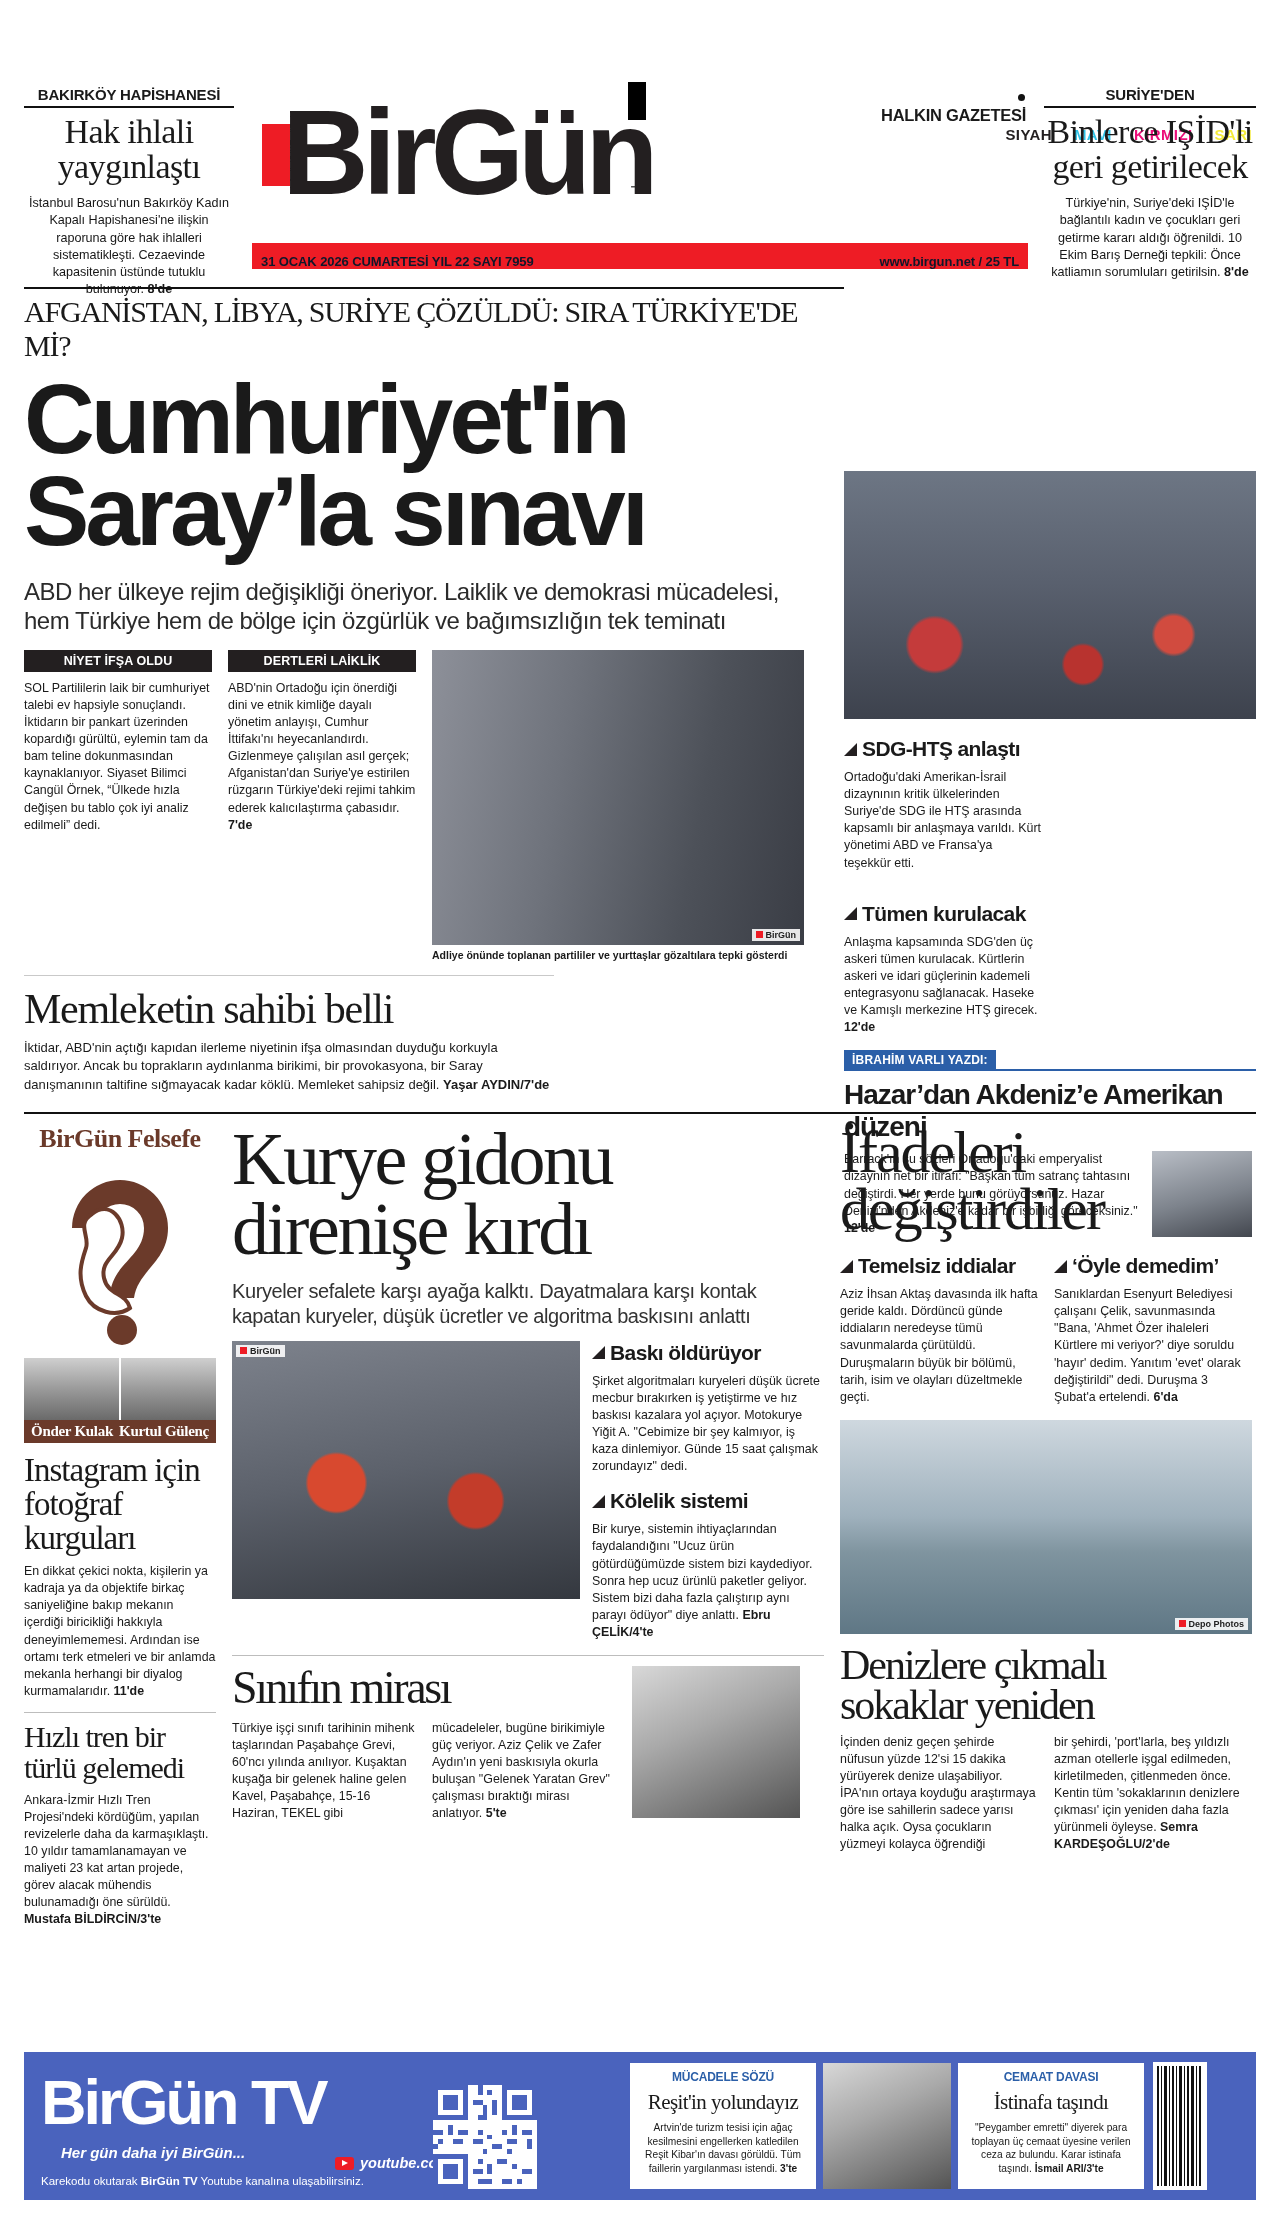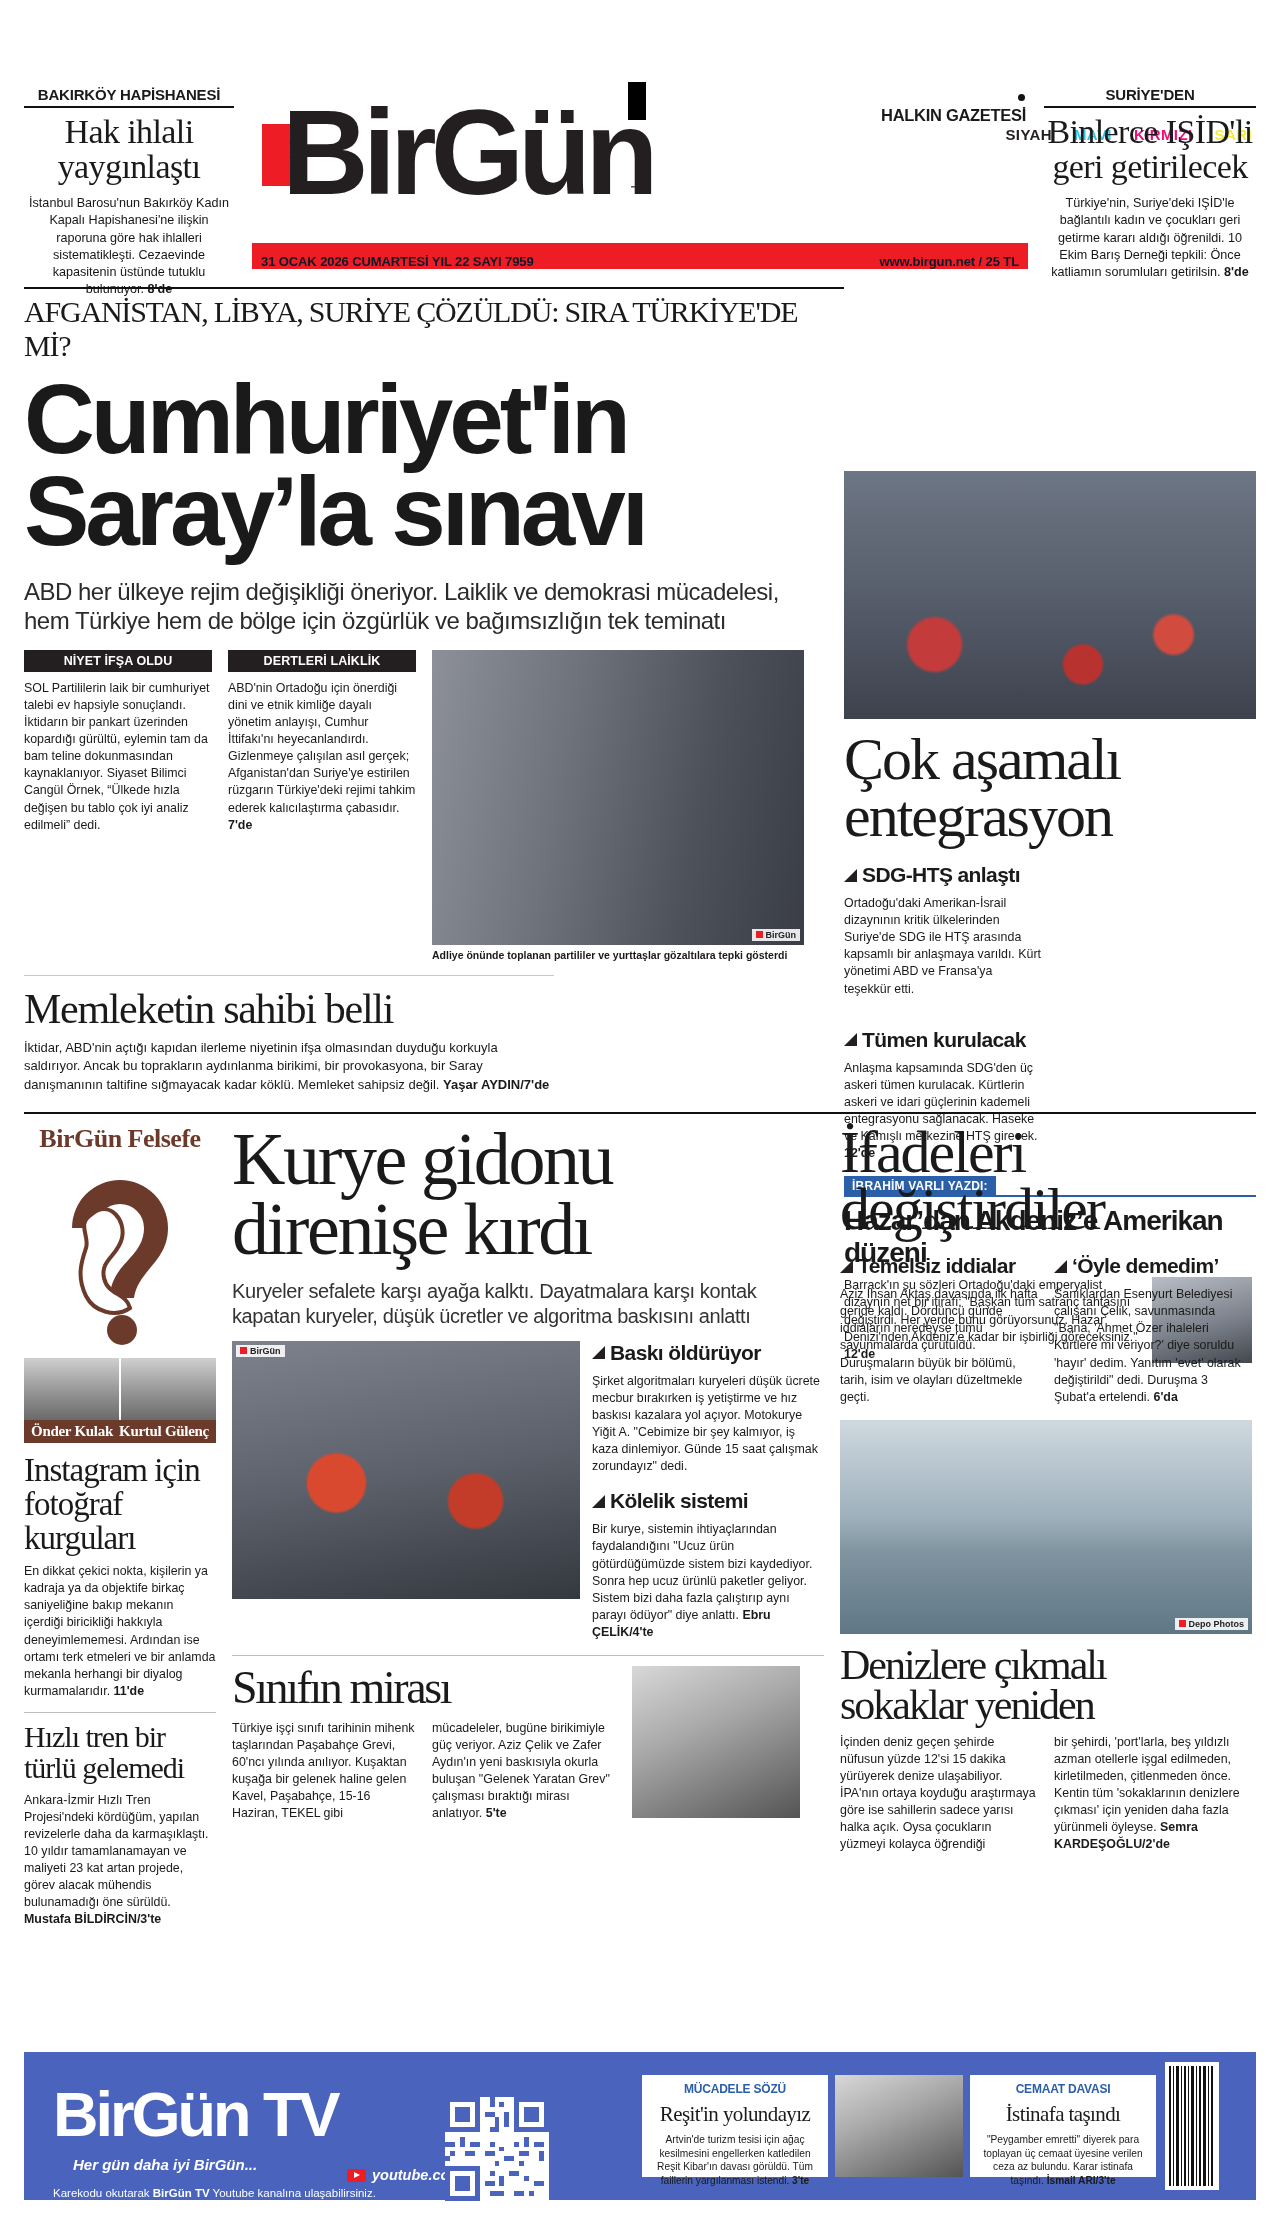--- a/index.html
+++ b/index.html
@@ -133,21 +133,21 @@
   .small-body { font-size:12.4px; line-height:1.38; margin-top:8px; }
 
   .kurye-head {
     font-family:"Liberation Serif", serif; font-size:74px; line-height:.95; letter-spacing:-2.4px;
   }
   .kurye-sub { font-size:20px; line-height:1.25; color:#333; margin-top:14px; letter-spacing:-.4px; }
 
   
   .promo {
     position:absolute; left:24px; right:24px; bottom:112px; height:148px;
-    background:#4a63bd; display:flex; align-items:stretch; padding:23px;
+    background:#4a63bd; display:flex; align-items:stretch; padding:11px;
   }
   .promo-left { width:588px; position:relative; color:#fff; }
   .tvlogo {
     font-family:"Liberation Sans", sans-serif; font-weight:bold; font-size:63px; line-height:1;
     letter-spacing:-3px; color:#fff; margin-top:8px; margin-left:6px;
   }
   .tvslogan { font-style:italic; font-weight:bold; font-size:15px; margin-left:26px; margin-top:10px; }
   .tvnote { font-size:11.5px; margin-left:6px; margin-top:14px; }
   .tvnote b { font-weight:bold; }
   .yt-row { position:absolute; left:300px; top:92px; display:flex; align-items:center; gap:6px; }
@@ -260,24 +260,20 @@
       <div class="memleket">Memleketin sahibi belli</div>
       <div class="memleket-body"><span>İktidar, ABD'nin açtığı kapıdan ilerleme niyetinin ifşa olmasından duyduğu korkuyla saldırıyor. Ancak bu toprakların aydınlanma birikimi, bir provokasyona, bir Saray danışmanının taltifine sığmayacak kadar köklü. Memleket sahipsiz değil.</span> <b>Yaşar AYDIN/7'de</b></div>
     </div>
   </div>
 
   <div class="rail">
     <div class="photo ph-protest" style="width:412px;height:248px;">
       
     </div>
 
-    <div class="rail-head">
-      <div>Çok aşamalı</div>
-      <div>entegrasyon</div>
-    </div>
 
     <div class="two-sub" style="margin-top:4px;flex-direction:column;">
       <div>
         <div class="tri-head">
             <i class="tri"></i>
             <span>SDG-HTŞ anlaştı</span>
           </div>
         <div class="coltext">Ortadoğu'daki Amerikan-İsrail dizaynının kritik ülkelerinden Suriye'de SDG ile HTŞ arasında kapsamlı bir anlaşmaya varıldı. Kürt yönetimi ABD ve Fransa'ya teşekkür etti.</div>
       </div>
       <div>

